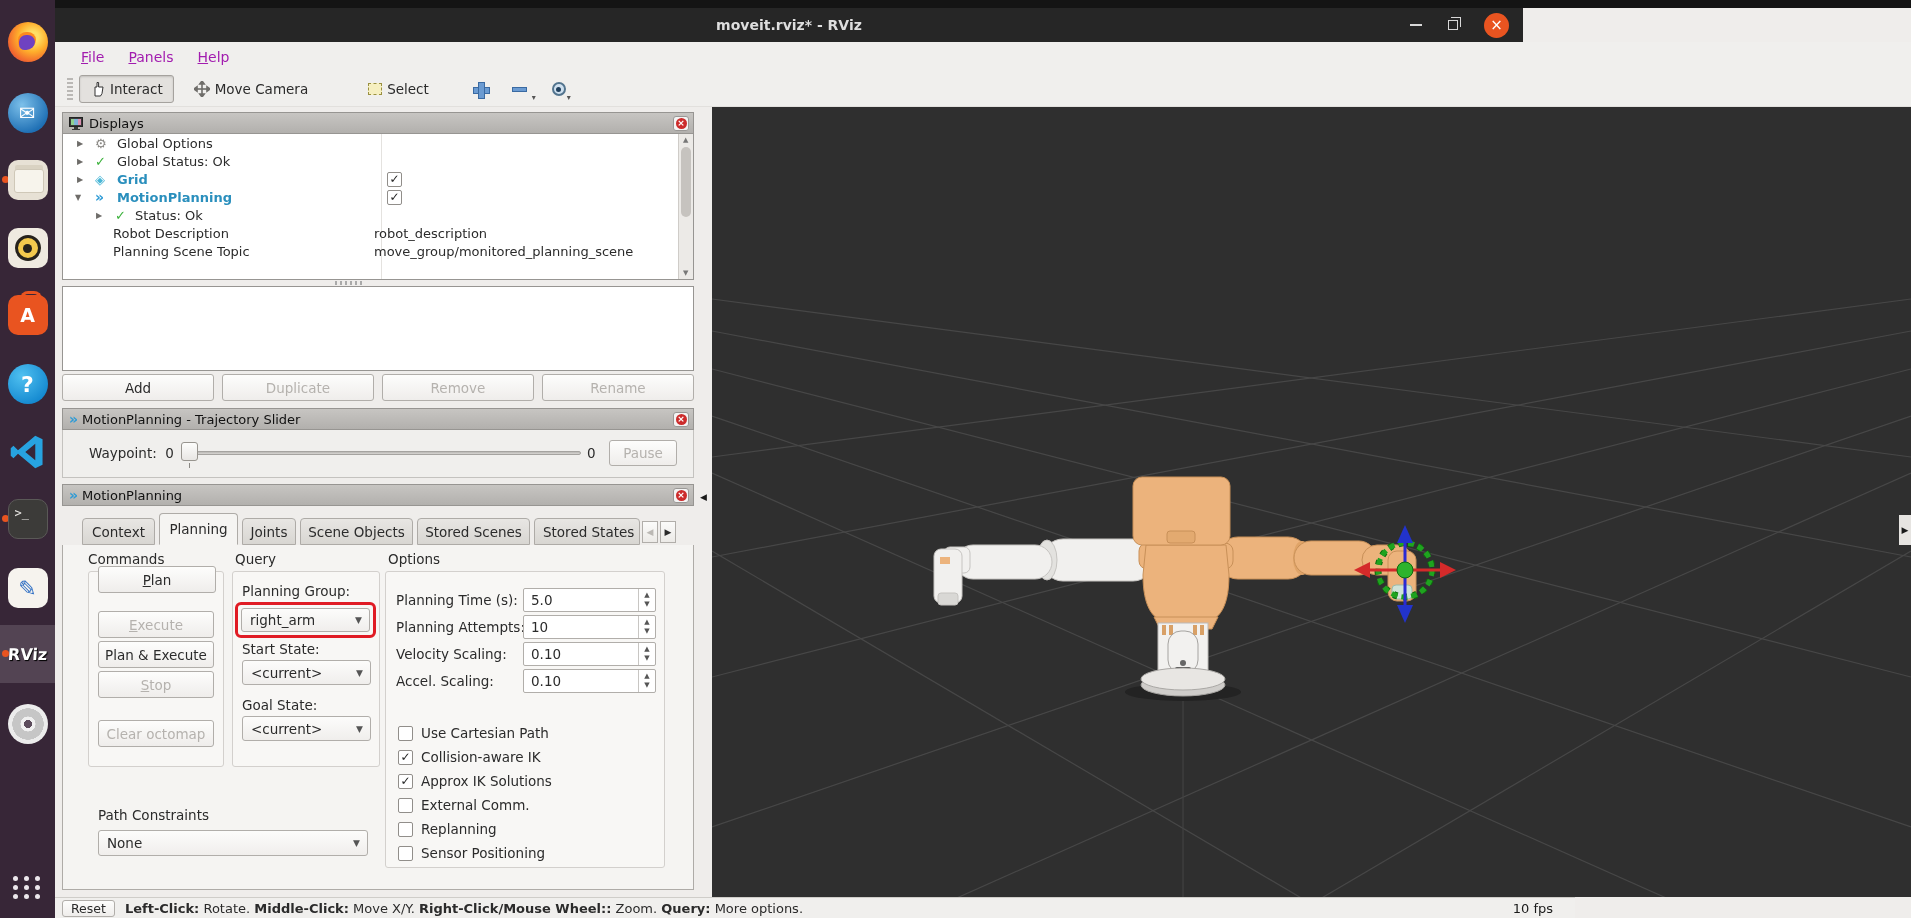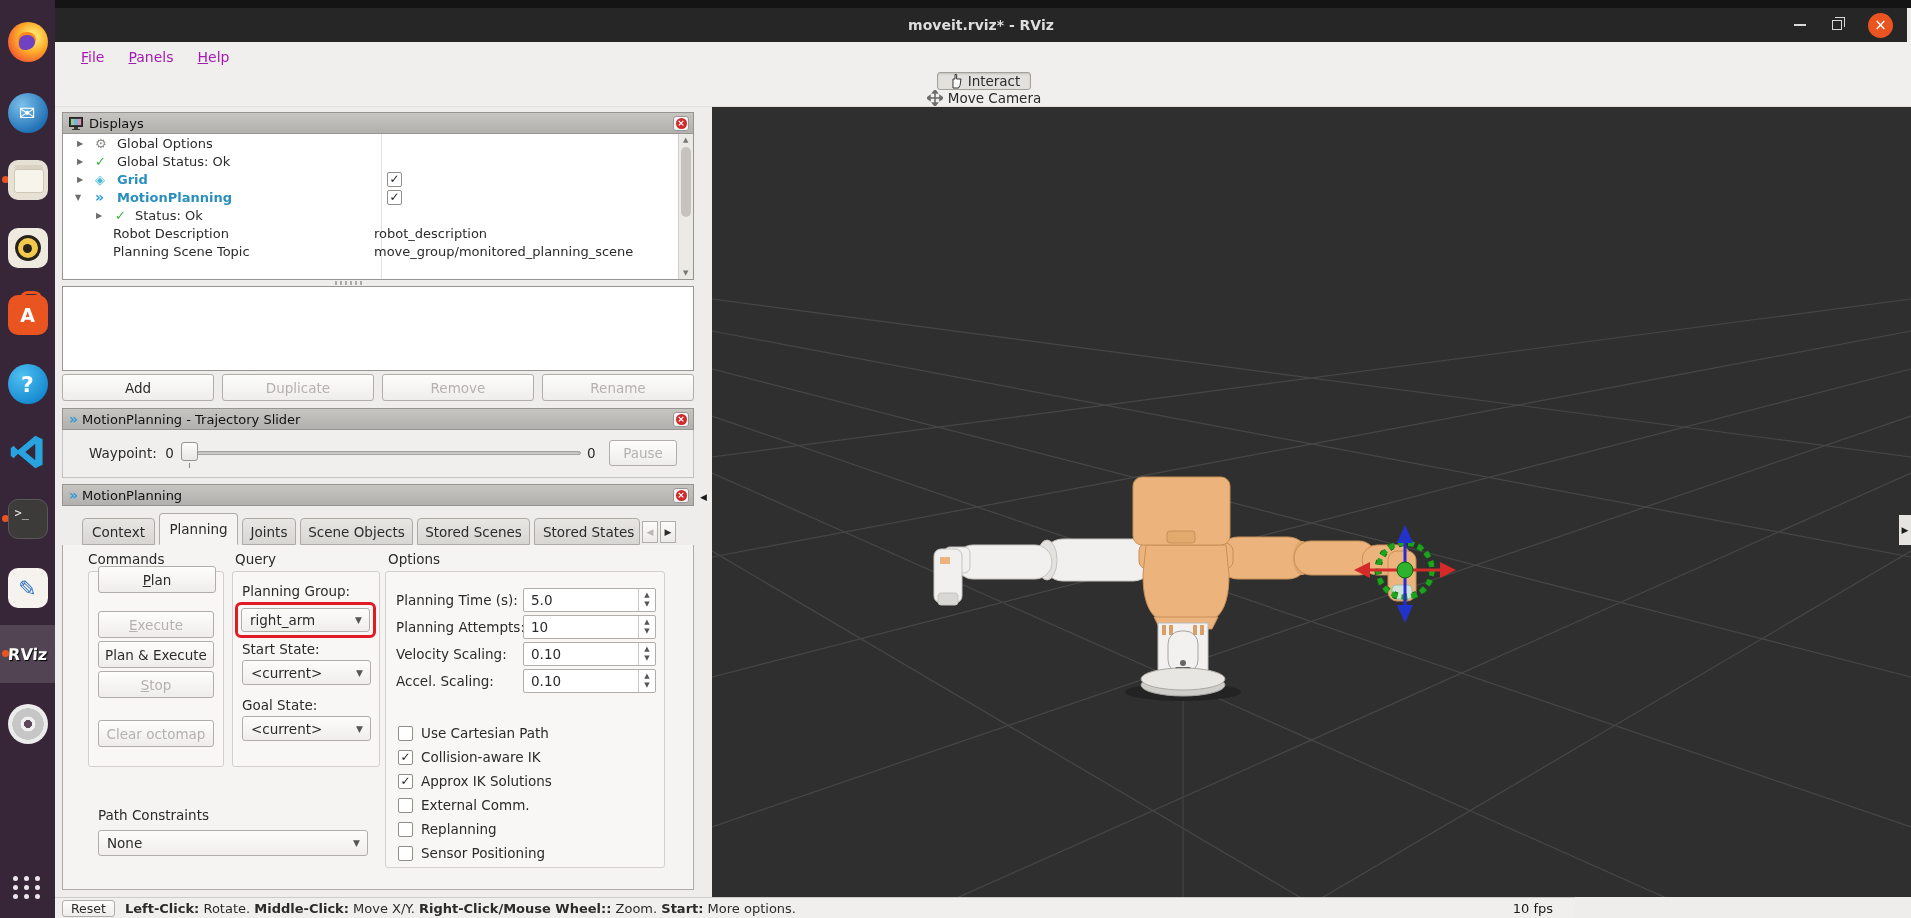--- a/index.html
+++ b/index.html
@@ -26,33 +26,33 @@
   .di-terminal { background:#3c3b39; border:1px solid #5a5957; color:#e8e6e3; font-family:"DejaVu Sans Mono", monospace; font-size:12px; align-items:flex-start; justify-content:flex-start; padding:6px 0 0 6px; }
   .di-editor { background:#f6f3ee; color:#2f6fc4; font-size:22px; }
   .dock-rviz-wrap { position:absolute; left:0; width:55px; height:58px; background:rgba(255,255,255,0.14); display:flex; align-items:center; justify-content:center; }
   .rviz-logo { color:#fff; font-weight:bold; font-size:16px; text-shadow:1px 1px 1px #000; transform:skewX(-4deg); }
   .di-disc { border-radius:50%; background:radial-gradient(circle, #5c4c5c 0 14%, #f0f0f0 15% 26%, #c6c6c6 27% 55%, #ececec 56% 78%, #bdbdbd 100%); }
   .app-grid { display:grid; grid-template-columns:repeat(3,7px); grid-gap:4px; }
   .app-grid i { width:5px; height:5px; border-radius:50%; background:#ece7ec; }
 
   
   #top-strip { position:absolute; left:55px; top:0; width:1856px; height:8px; background:#141414; }
-  #titlebar { position:absolute; left:55px; top:8px; width:1852px; height:34px; background:#262626; display:flex; align-items:center; }
+  #titlebar { position:absolute; left:55px; top:8px; width:1468px; height:34px; background:#262626; display:flex; align-items:center; }
   #titlebar .title { position:absolute; left:0; right:0; text-align:center; color:#dedede; font-weight:bold; font-size:14px; }
   .win-controls { position:absolute; right:14px; top:0; height:34px; display:flex; align-items:center; gap:26px; }
   .wc-min { width:12px; height:2px; background:#d8d8d8; }
   .wc-restore { width:10px; height:10px; border:1.5px solid #d8d8d8; position:relative; }
   .wc-restore::before { content:''; position:absolute; left:2px; top:-4px; width:9px; height:9px; border:1.5px solid #d8d8d8; border-left:none; border-bottom:none; }
   .wc-close { width:25px; height:25px; border-radius:50%; background:#e95420; color:#fff; font-size:15px; display:flex; align-items:center; justify-content:center; line-height:1; }
 
   
   #menubar { position:absolute; left:55px; top:42px; width:1856px; height:30px; background:#f0efed; display:flex; align-items:center; padding-left:14px; }
   .menu-item { display:inline-block; padding:4px 12px; font-size:14px; color:#a21caf; }
   .menu-item::first-letter { text-decoration:underline; }
-  #toolbar { position:absolute; left:55px; top:72px; width:1856px; height:35px; background:#f0efed; display:flex; align-items:center; padding-left:12px; border-bottom:1px solid #e2e0dd;flex-direction:column; }
+  #toolbar { position:absolute; left:55px; top:72px; width:1856px; height:35px; background:#f0efed; display:flex; align-items:center; padding-left:12px; border-bottom:1px solid #e2e0dd; }
   .tb-grip { width:6px; height:22px; margin-right:6px; background:repeating-linear-gradient(to bottom, #bab8b5 0 2px, transparent 2px 4px); }
   .tool-btn { height:28px; display:flex; align-items:center; gap:5px; padding:0 10px; font-size:13.5px; color:#2b2b2b; border-radius:3px; margin-right:10px; }
   .tool-btn.pressed { background:#e3e1de; border:1px solid #a5a29e; box-shadow:inset 0 1px 2px rgba(0,0,0,0.15); }
   .sel-box { width:14px; height:12px; border:1px dashed #9a9040; background:#f6efc0; }
   .tb-plus { position:relative; width:15px; height:15px; margin:0 10px 0 24px; }
   .tb-plus::before { content:''; position:absolute; left:0; top:5px; width:15px; height:5px; background:#6b9bd2; border:1px solid #3a6aa2; }
   .tb-plus::after { content:''; position:absolute; left:5px; top:0; width:5px; height:15px; background:#6b9bd2; border:1px solid #3a6aa2; }
   .tb-minus { width:15px; height:5px; background:#6b9bd2; border:1px solid #3a6aa2; margin:0 4px 0 14px; }
   .tb-eye { width:14px; height:14px; border-radius:50%; border:2px solid #53748e; background:#cfe0ef; margin-left:16px; display:flex; align-items:center; justify-content:center; }
   .tb-eye::after { content:''; width:5px; height:5px; border-radius:50%; background:#203f5c; }
@@ -575,16 +575,16 @@
   </svg>
 </div>
 <div id="vp-left-tab">◀</div>
 <div id="vp-right-tab">▶</div>
 
 <div id="statusbar">
   <div class="btn" id="reset-btn">
       <span>Reset</span>
     </div>
   <span id="status-text">
-    <b>Left-Click:</b><span> Rotate. </span><b>Middle-Click:</b><span> Move X/Y. </span><b>Right-Click/Mouse Wheel::</b><span> Zoom. </span><b>Start:</b><span> More options.</span>
+    <b>Left-Click:</b><span> Rotate. </span><b>Middle-Click:</b><span> Move X/Y. </span><b>Right-Click/Mouse Wheel::</b><span> Zoom. </span><b>Query:</b><span> More options.</span>
   </span>
   <span id="fps">10 fps</span>
 </div>
 
 </body></html>

